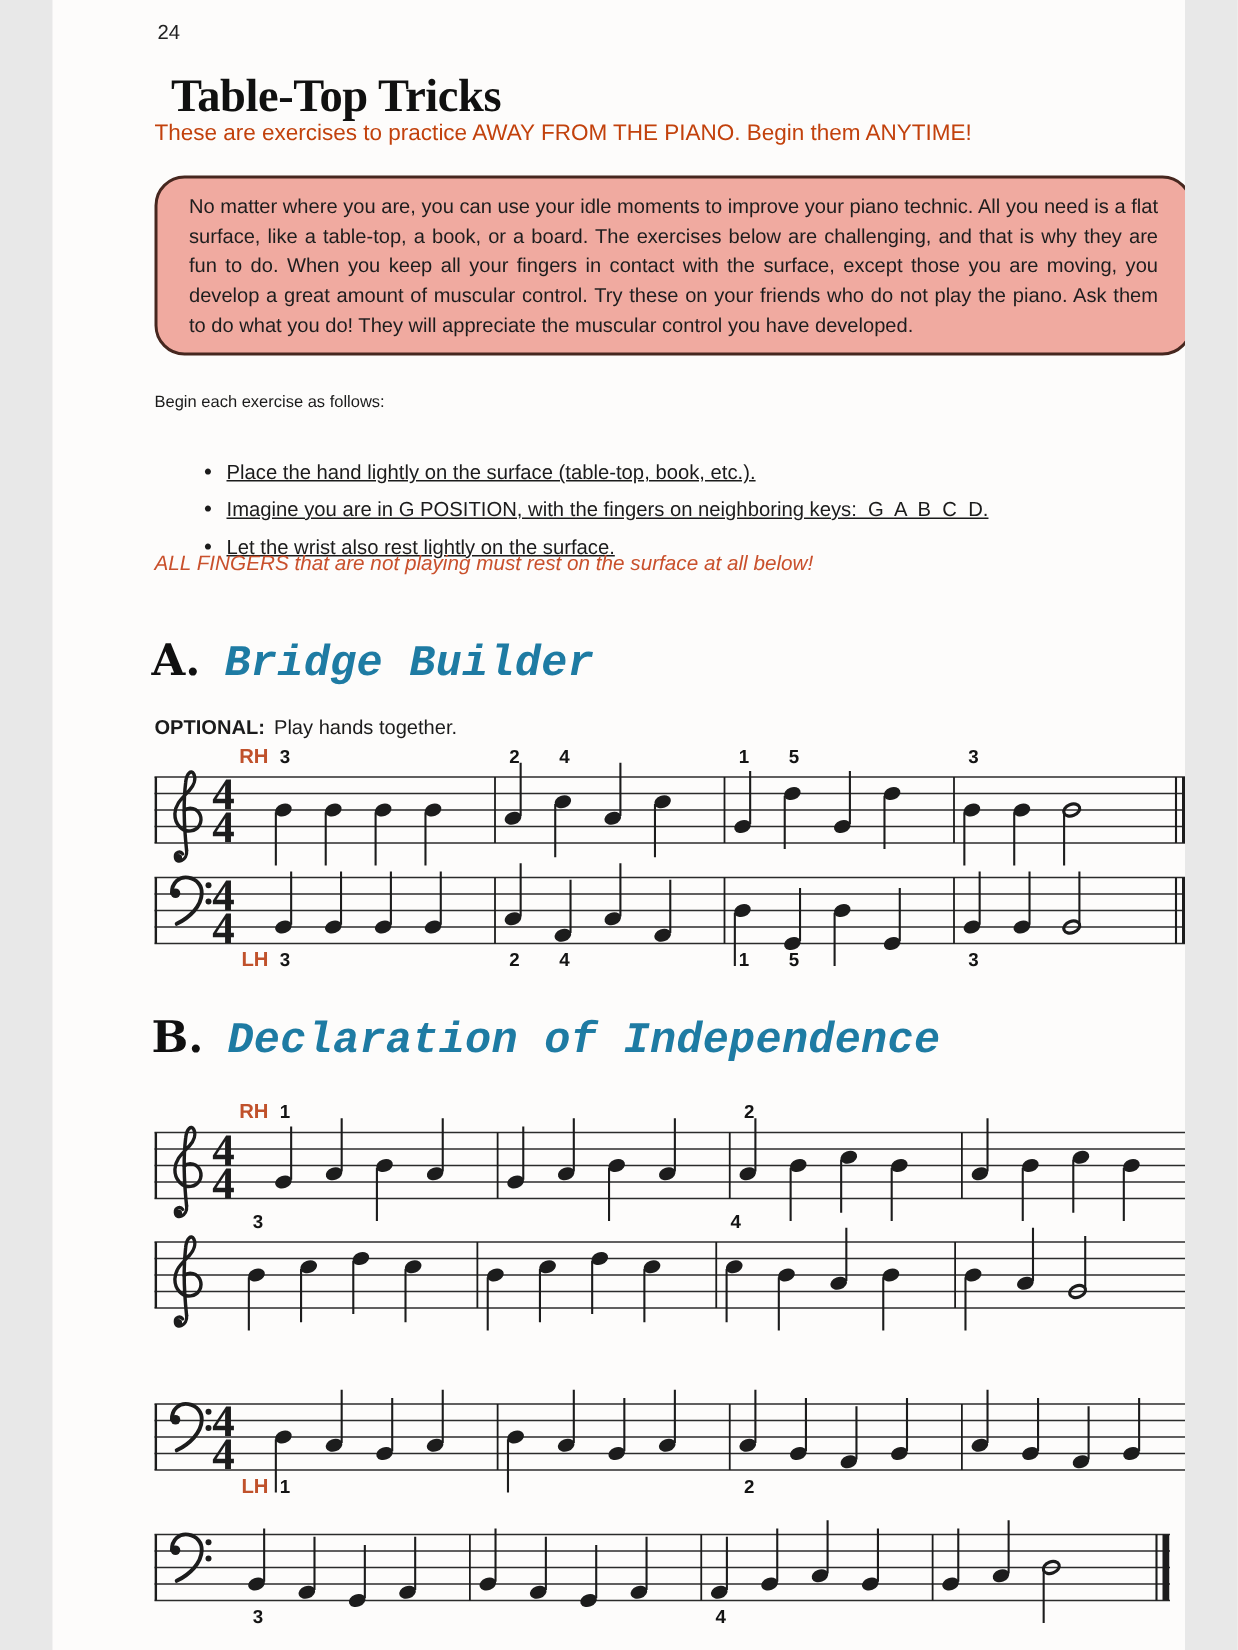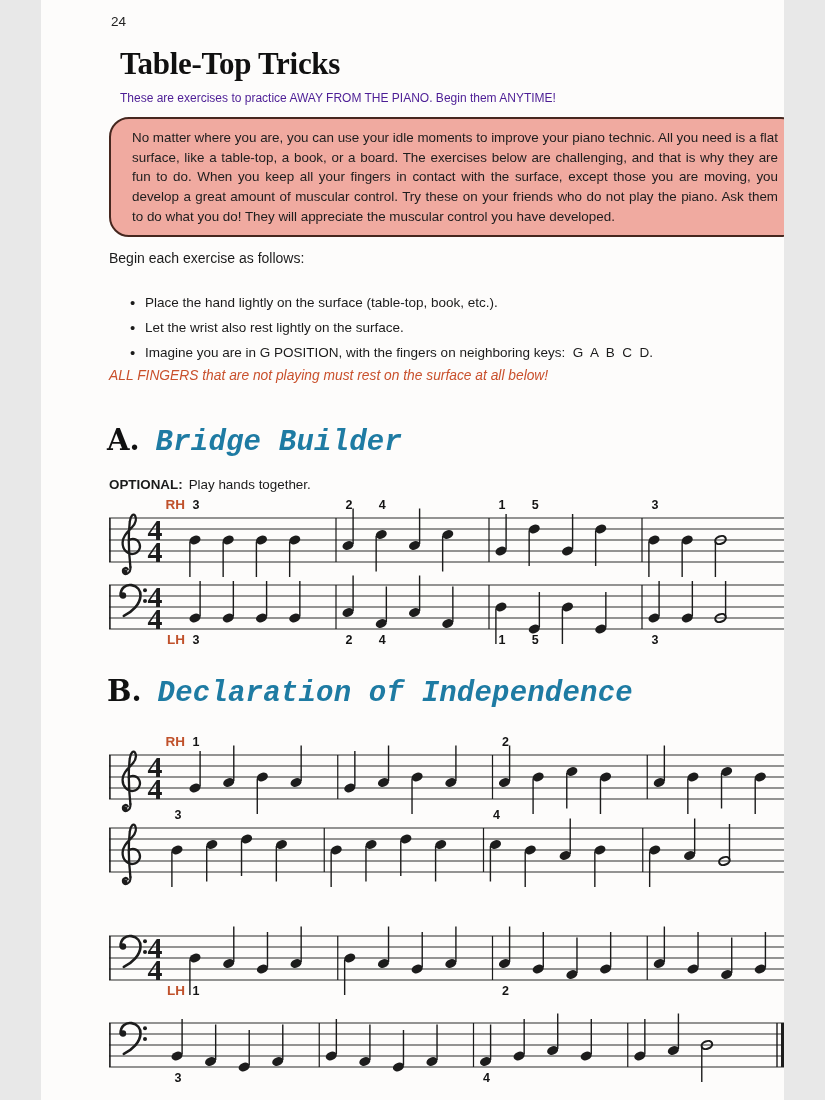--- a/index.html
+++ b/index.html
@@ -1,37 +1,37 @@
 <!DOCTYPE html>
 <html><head>
 <meta charset="utf-8">
 <style>
   html,body{margin:0;padding:0;background:#e8e8e8;}
   .page{
     position:relative;width:743px;height:1100px;margin:0 auto;
     background:#fdfcfb;overflow:hidden;
-    font-family:"Liberation Sans", sans-serif;color:#1b1b1b;
+    font-family:"Liberation Sans", sans-serif;color:#1b1b1b;padding-left:12px;
   }
   .abs{position:absolute;}
   .pagenum{top:14px;left:70px;font-size:13.5px;color:#222;}
   .title{
     top:33px;left:66px;margin:13px;
     font-family:"Liberation Serif", serif;font-weight:bold;
     font-size:31px;letter-spacing:-0.3px;color:#101010;
   }
-  .subtitle{top:80px;left:68px;margin:11px;font-size:12px;color:#4c1d95;}
+  .subtitle{top:80px;left:68px;margin:0;font-size:15px;color:#c2410c;}
   .infobox{
     top:117px;left:68px;width:692px;box-sizing:border-box;
     background:var(--boxfill,#f0aaa0);
     border:2.5px solid var(--boxborder,#46271f);
     border-radius:20px;padding:9px 21px 8px 21px;
   }
   .infobox p{margin:0;font-size:13.4px;line-height:1.47;text-align:justify;color:#1d1d1d;}
-  .begin{top:250px;left:68px;margin:0;font-size:14px;text-align:center;}
-  .bullets{top:291px;left:100px;margin:4px;padding:0;list-style:none;width:640px;}
+  .begin{top:262px;left:68px;margin:0;font-size:11px;text-align:center;}
+  .bullets{top:291px;left:100px;margin:16px;padding:0;list-style:none;width:640px;text-decoration:underline;}
   .bullets li{
     position:relative;margin:0 0 8px 0;font-size:13.5px;line-height:1.25;
     white-space:pre-wrap;
   }
   .bullets li::before{content:"\2022";position:absolute;left:-15px;top:-1px;font-size:15px;}
   .warning{
     top:368px;left:68px;margin:0;font-style:italic;font-size:13.8px;
     color:var(--warning,#c9502c);
   }
   .sec-head{left:66px;display:flex;align-items:baseline;}
@@ -57,22 +57,22 @@
   <p class="abs subtitle">These are exercises to practice AWAY FROM THE PIANO.  Begin them ANYTIME!</p>
 
   <div class="abs infobox">
     <p>No matter where you are, you can use your idle moments to improve your piano technic.  All you need is a flat surface, like a table-top, a book, or a board.  The exercises below are challenging, and that is why they are fun to do.  When you keep all your fingers in contact with the surface, except those you are moving, you develop a great amount of muscular control.  Try these on your friends who do not play the piano.  Ask them to do what you do!  They will appreciate the muscular control you have developed.</p>
   </div>
 
   <p class="abs begin">Begin each exercise as follows:</p>
 
   <ul class="abs bullets">
     <li>Place the hand lightly on the surface (table-top, book, etc.).</li>
+    <li>Imagine you are in G POSITION, with the fingers on neighboring keys:  G  A  B  C  D.</li>
     <li>Let the wrist also rest lightly on the surface.</li>
-    <li>Imagine you are in G POSITION, with the fingers on neighboring keys:  G  A  B  C  D.</li>
   </ul>
 
   <p class="abs warning">ALL FINGERS that are not playing must rest on the surface at all below!</p>
 
   <div class="abs sec-head" style="top:423px">
     <span class="sec-letter">A.</span>
     <span class="sec-title">Bridge Builder</span>
   </div>
 
   <p class="abs optional">

